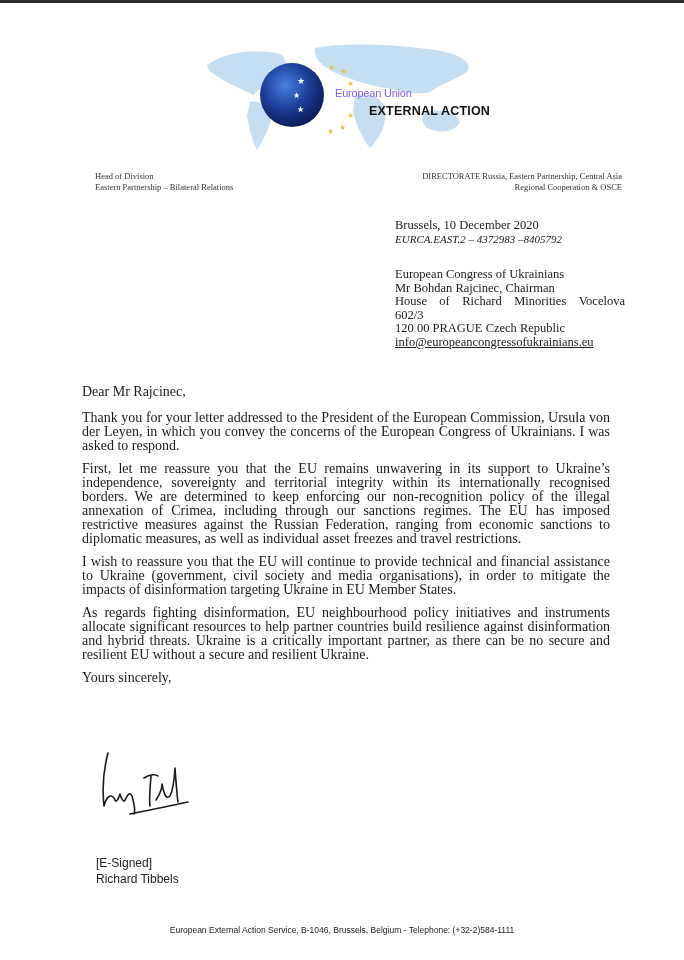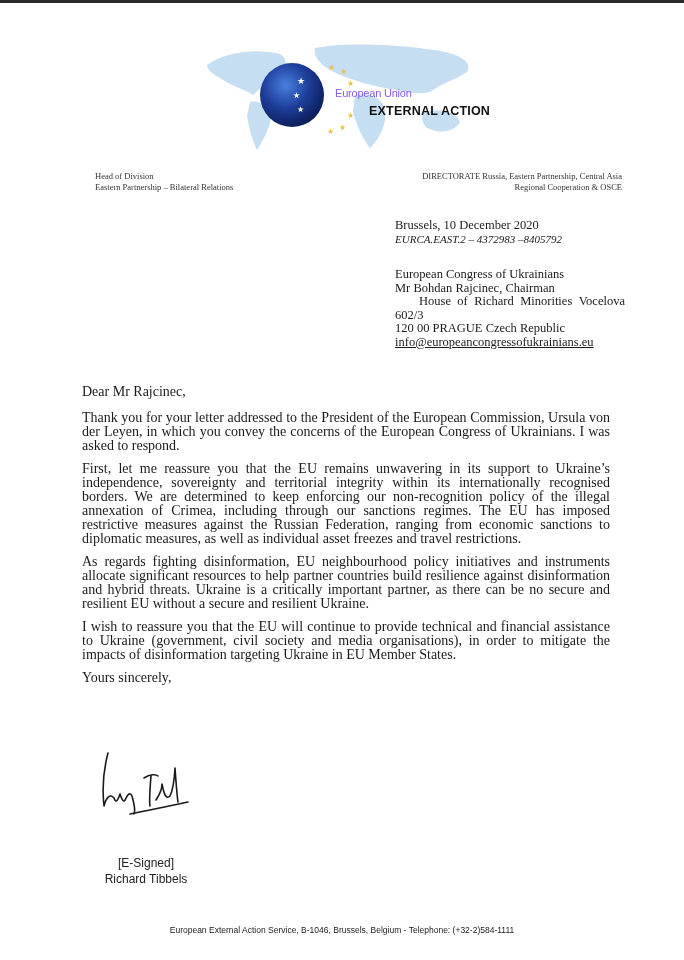--- a/index.html
+++ b/index.html
@@ -11,28 +11,28 @@
   .logo-line1{position:absolute;left:130px;top:47px;font-family:Liberation Sans, sans-serif;
        font-size:11px;color:#8b5cf6;letter-spacing:-0.2px;}
   .logo-line2{position:absolute;left:164px;top:64px;font-family:"Liberation Sans","DejaVu Sans",sans-serif;
        font-size:12.5px;font-weight:bold;color:#111;letter-spacing:0.2px;}
   .hdr-left{position:absolute;left:95px;top:171px;font-size:8.5px;line-height:10.5px;color:#333;}
   .hdr-right{position:absolute;right:62px;top:171px;font-size:8.5px;line-height:10.5px;color:#333;text-align:right;}
   .date-block{position:absolute;left:395px;top:218px;font-size:12.5px;line-height:14px;}
   .ref{font-style:italic;font-size:11px;}
   .addr{position:absolute;left:395px;top:268px;font-size:12.5px;line-height:13.5px;width:230px;}
   .addr div{white-space:nowrap;}
-  .addr .just{display:flex;justify-content:space-between;margin-left:24px;}
+  .addr .just{display:flex;justify-content:space-between;}
   .addr a{color:#1a1a1a;text-decoration:underline;}
   .body-text{position:absolute;left:82px;top:385px;width:528px;font-size:14px;line-height:14px;}
   .body-text p{margin:0 0 9px 0;text-align:justify;}
   .salutation{margin-bottom:12px !important;}
   .sig{position:absolute;left:100px;top:748px;}
   .signed{position:absolute;left:96px;top:855px;font-family:"Liberation Sans","DejaVu Sans",sans-serif;
-       font-size:12px;line-height:16px;text-align:center;width:100px;color:#222;}
+       font-size:12px;line-height:16px;width:100px;color:#222;}
   .footer{position:absolute;left:0;top:925px;width:684px;text-align:center;
        font-family:"Liberation Sans","DejaVu Sans",sans-serif;font-size:8.5px;color:#222;}
 </style>
 </head>
 <body>
 
 <div class="topbar"></div>
 
 <div class="logo">
   <svg width="300" height="115" viewBox="0 0 300 115">
@@ -95,22 +95,22 @@
   </div>
   <div>602/3</div>
   <div>120 00 PRAGUE Czech Republic</div>
   <div><a href="#">info@europeancongressofukrainians.eu</a></div>
 </div>
 
 <div class="body-text">
   <p class="salutation">Dear Mr Rajcinec,</p>
   <p>Thank you for your letter addressed to the President of the European Commission, Ursula von der Leyen, in which you convey the concerns of the European Congress of Ukrainians. I was asked to respond.</p>
   <p>First, let me reassure you that the EU remains unwavering in its support to Ukraine’s independence, sovereignty and territorial integrity within its internationally recognised borders. We are determined to keep enforcing our non-recognition policy of the illegal annexation of Crimea, including through our sanctions regimes. The EU has imposed restrictive measures against the Russian Federation, ranging from economic sanctions to diplomatic measures, as well as individual asset freezes and travel restrictions.</p>
+  <p>I wish to reassure you that the EU will continue to provide technical and financial assistance to Ukraine (government, civil society and media organisations), in order to mitigate the impacts of disinformation targeting Ukraine in EU Member States.</p>
   <p>As regards fighting disinformation, EU neighbourhood policy initiatives and instruments allocate significant resources to help partner countries build resilience against disinformation and hybrid threats. Ukraine is a critically important partner, as there can be no secure and resilient EU without a secure and resilient Ukraine.</p>
-  <p>I wish to reassure you that the EU will continue to provide technical and financial assistance to Ukraine (government, civil society and media organisations), in order to mitigate the impacts of disinformation targeting Ukraine in EU Member States.</p>
   <p style="">Yours sincerely,</p>
 </div>
 
 <div class="sig">
   <svg width="120" height="70" viewBox="0 0 120 70">
     <g fill="none" stroke="#1a1a1a" stroke-width="1.6" stroke-linecap="round" stroke-linejoin="round">
       <path d="M8,5 C4,20 2,40 4,58 C6,50 10,45 14,50 C16,56 18,52 20,46 C22,52 24,56 26,50 C28,46 30,44 32,48 C34,56 36,62 34,66"></path>
       <path d="M44,30 C50,26 56,26 58,28"></path>
       <path d="M51,28 C50,40 49,52 50,58"></path>
       <path d="M56,52 C60,46 62,40 62,36 C64,46 66,52 70,48 C72,44 74,38 75,20 C76,34 77,48 78,54"></path>

